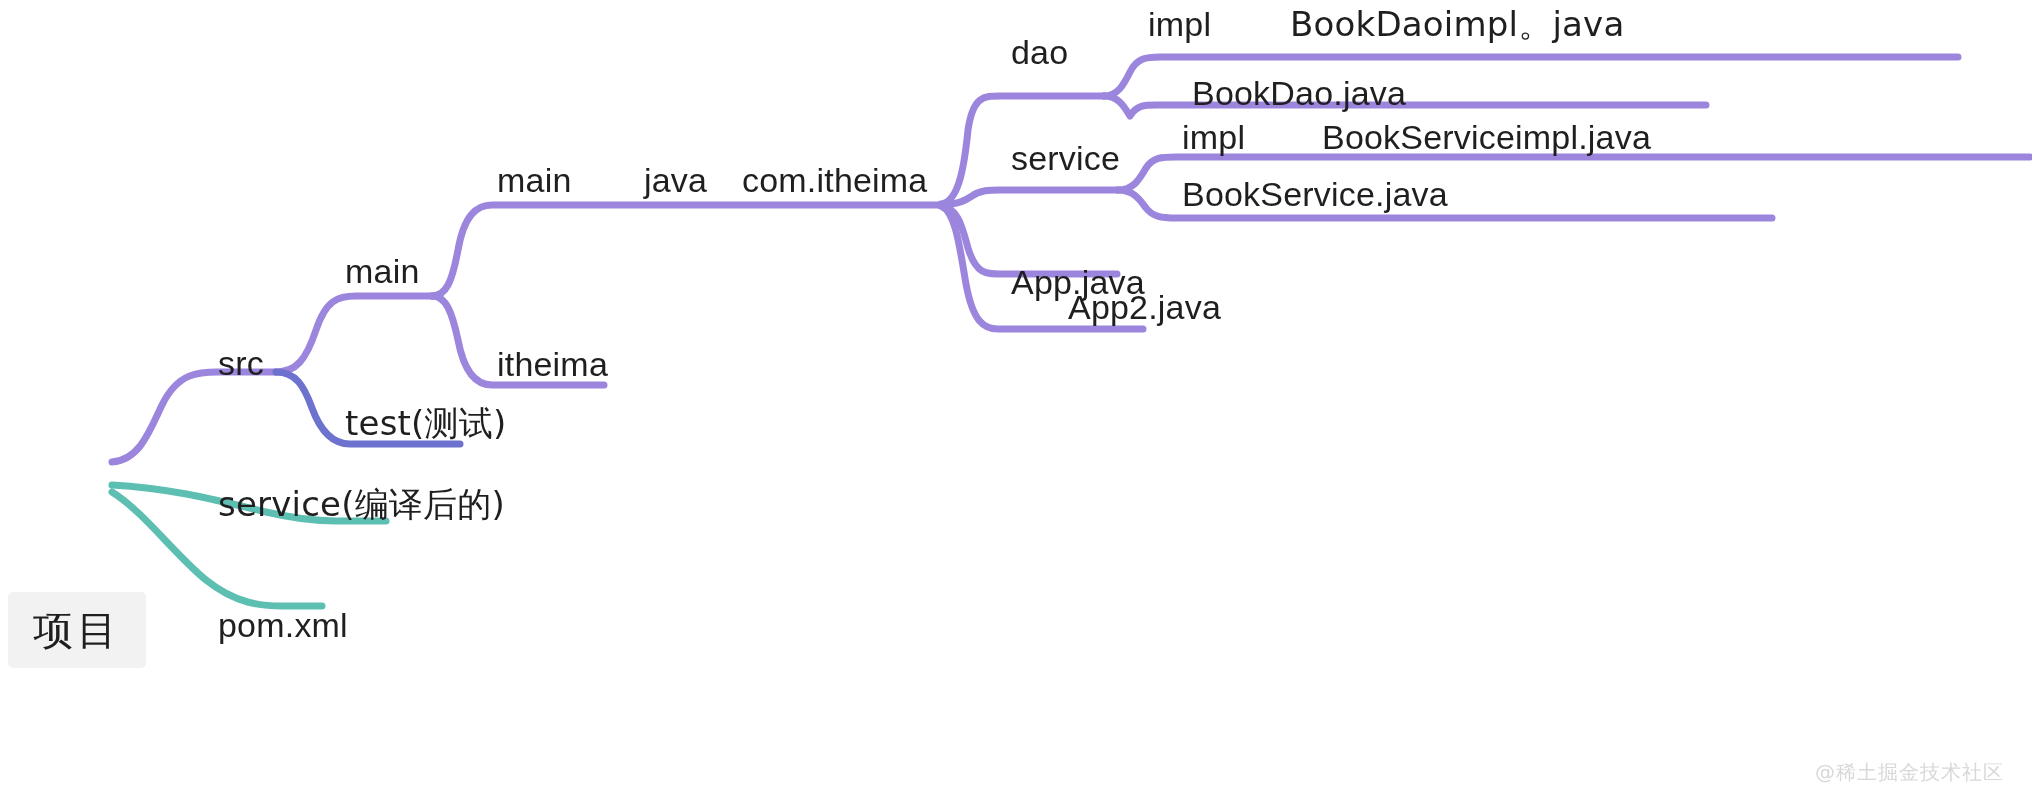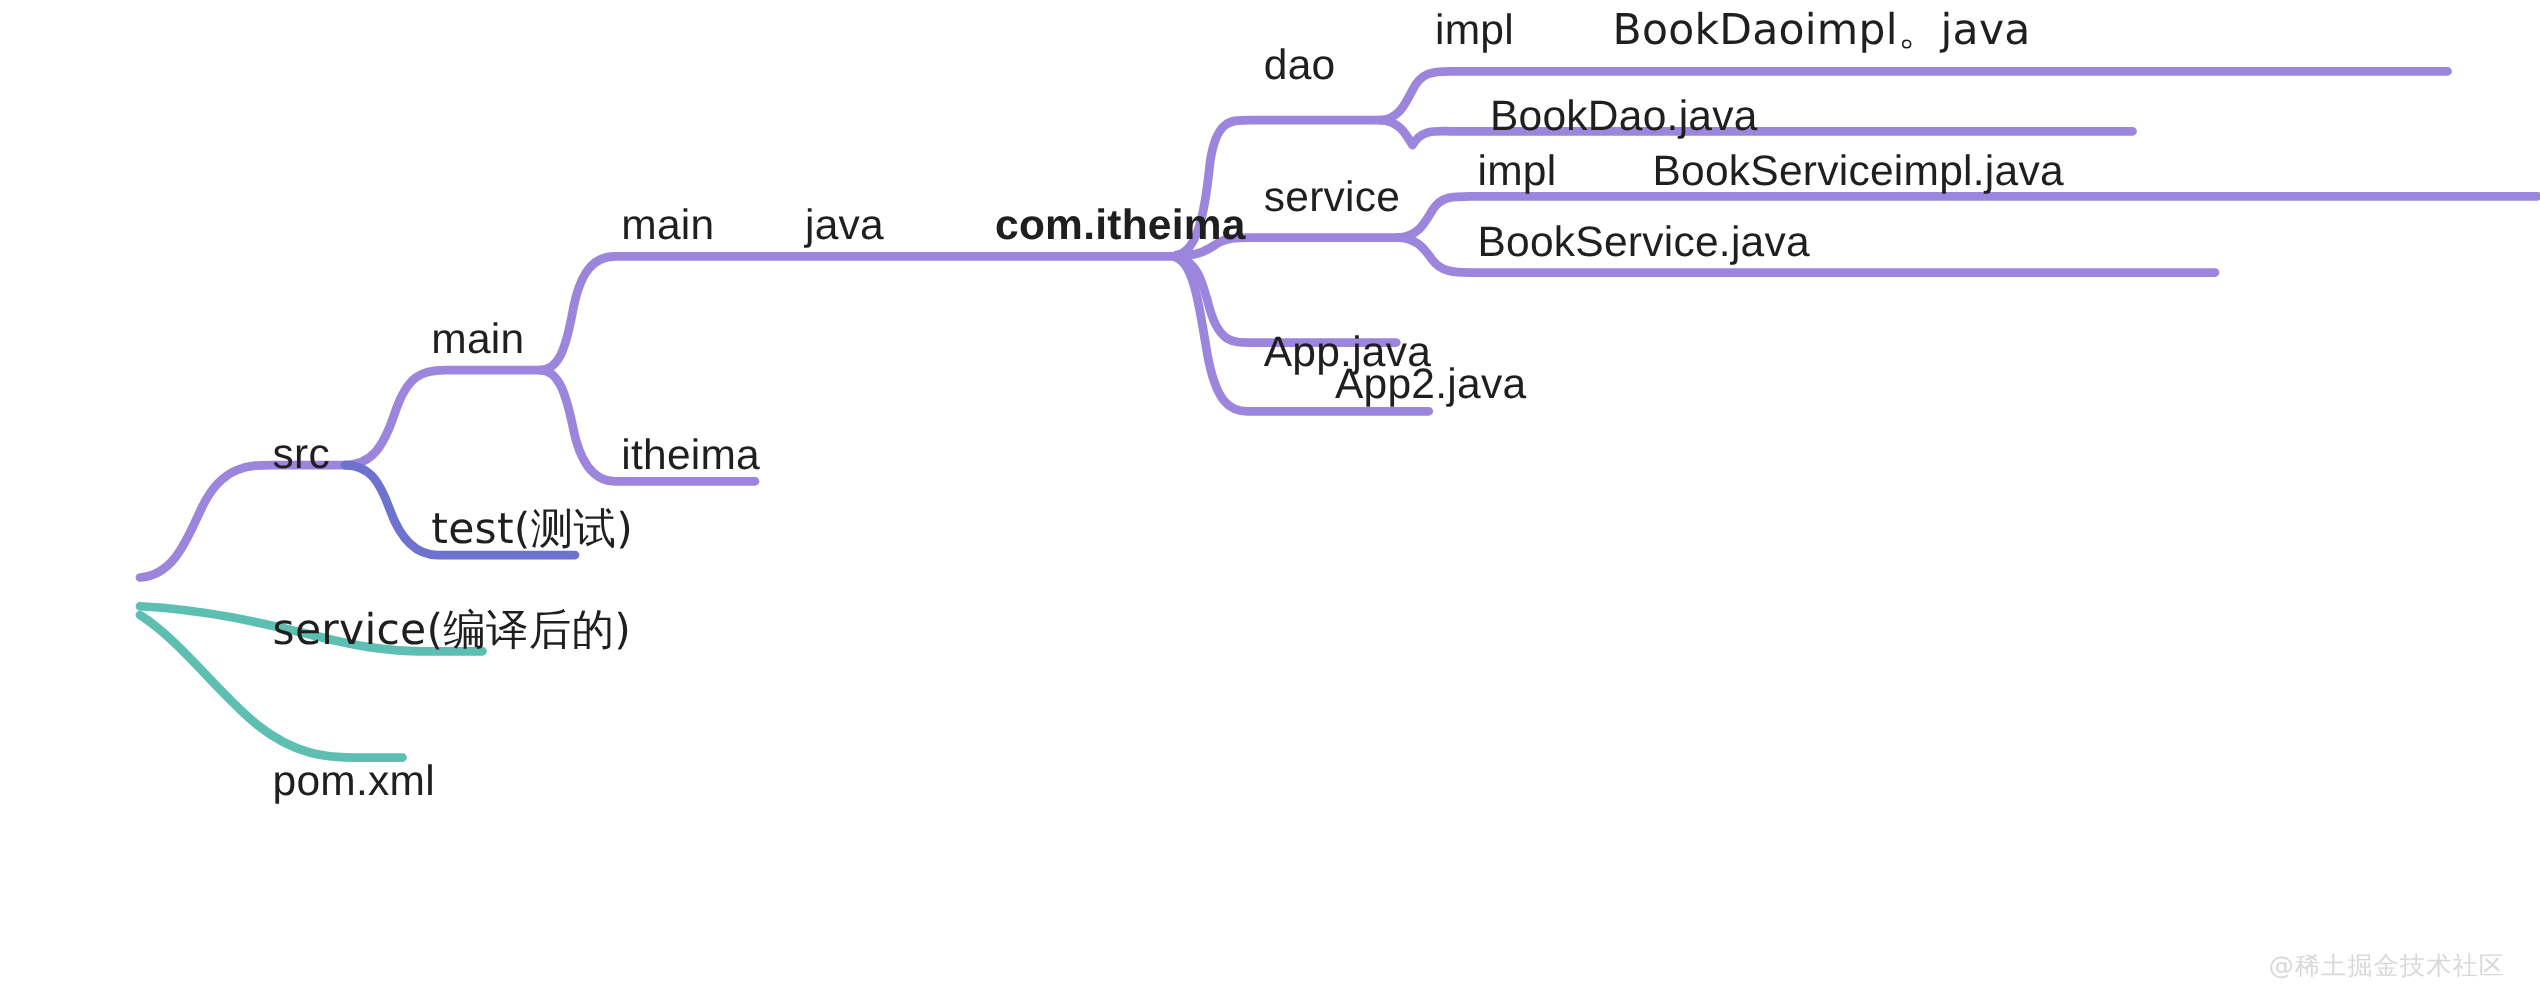--- a/index.html
+++ b/index.html
@@ -81,27 +81,30 @@
       <path d="M 1118 190 C 1134 190 1140 178 1146 168 C 1153 157 1162 157 1176 157 L 2030 157" fill="none" stroke="#9b85dd" stroke-width="7" stroke-linecap="round" stroke-linejoin="round"></path>
       <path d="M 1118 190 C 1134 190 1140 200 1146 208 C 1153 217 1162 218 1176 218 L 1772 218" fill="none" stroke="#9b85dd" stroke-width="7" stroke-linecap="round" stroke-linejoin="round"></path>
       <path d="M 941 206 C 958 208 962 226 968 248 C 976 274 986 274 1000 274 L 1117 274" fill="none" stroke="#9b85dd" stroke-width="7" stroke-linecap="round" stroke-linejoin="round"></path>
       <path d="M 941 206 C 956 212 960 250 966 284 C 973 322 984 329 998 329 L 1143 329" fill="none" stroke="#9b85dd" stroke-width="7" stroke-linecap="round" stroke-linejoin="round"></path>
       <path d="M 432 296 C 446 296 452 312 458 340 C 464 372 476 385 492 385 L 604 385" fill="none" stroke="#9b85dd" stroke-width="7" stroke-linecap="round" stroke-linejoin="round"></path>
       <path d="M 276 372 C 296 372 304 386 312 408 C 320 430 332 444 350 444 L 460 444" fill="none" stroke="#6d72cf" stroke-width="7" stroke-linecap="round" stroke-linejoin="round"></path>
       <path d="M 112 485 C 170 488 216 500 266 512 C 296 519 318 521 336 521 L 386 521" fill="none" stroke="#5cbfb2" stroke-width="7" stroke-linecap="round" stroke-linejoin="round"></path>
       <path d="M 112 492 C 144 512 176 556 206 580 C 236 604 262 606 282 606 L 322 606" fill="none" stroke="#5cbfb2" stroke-width="7" stroke-linecap="round" stroke-linejoin="round"></path>
     </svg>
 
+  <div id="root-node">
+    <span>项目</span>
+  </div>
 
   <div id="labels">
       <div class="node-label" style="left: 218px; top: 363px;">src</div>
       <div class="node-label" style="left: 345px; top: 271px;">main</div>
       <div class="node-label" style="left: 497px; top: 180px;">main</div>
       <div class="node-label" style="left: 644px; top: 180px;">java</div>
-      <div class="node-label" style="left: 796px; top: 180px; font-weight: bold;">com.itheima</div>
+      <div class="node-label" style="left: 742px; top: 180px;">com.itheima</div>
       <div class="node-label" style="left: 1011px; top: 52px;">dao</div>
       <div class="node-label" style="left: 1148px; top: 24px;">impl</div>
       <div class="node-label cn" style="left: 1290px; top: 24px;">BookDaoimpl。java</div>
       <div class="node-label" style="left: 1148px; top: 93px; margin-left: 44px;">BookDao.java</div>
       <div class="node-label" style="left: 1011px; top: 158px;">service</div>
       <div class="node-label" style="left: 1182px; top: 137px;">impl</div>
       <div class="node-label" style="left: 1322px; top: 137px;">BookServiceimpl.java</div>
       <div class="node-label" style="left: 1182px; top: 194px;">BookService.java</div>
       <div class="node-label" style="left: 1011px; top: 251px; margin-top: 31px;">App.java</div>
       <div class="node-label" style="left: 1068px; top: 307px;">App2.java</div>

